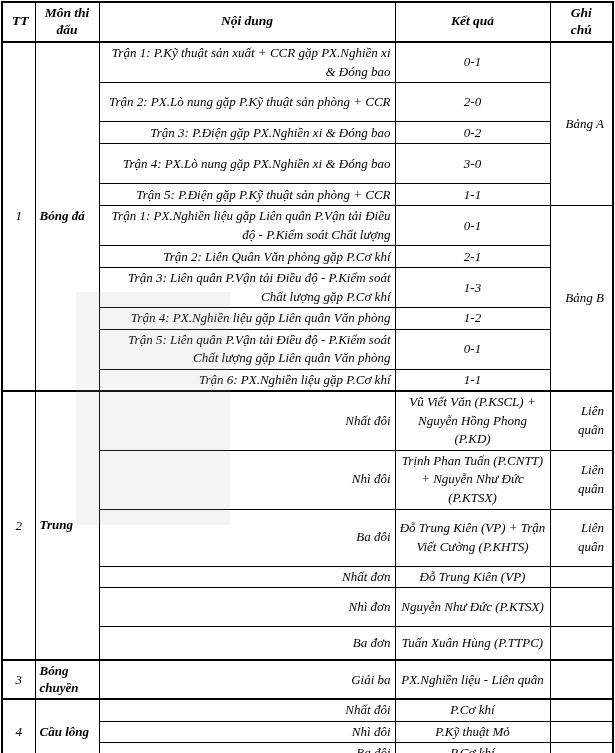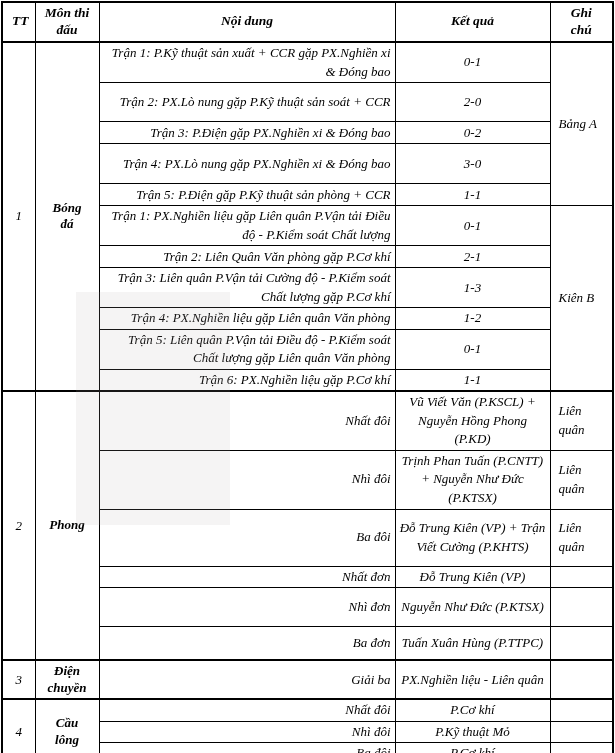--- a/index.html
+++ b/index.html
@@ -32,24 +32,24 @@
   }
   thead th {
     font-size: 13.5px;
     font-weight: bold;
     text-align: center;
     padding: 2px 9px;
     line-height: 1.25;
     border-bottom: 2px solid #000;
   }
   td.c-tt { text-align: center; padding: 1px 2px; }
-  td.c-sport { text-align: center; font-weight: bold; padding: 1px 9px; line-height: 1.3; }
+  td.c-sport { font-weight: bold; padding: 1px 4px; line-height: 1.3; }
   td.c-content { text-align: right; padding: 1px 4px 1px 6px; }
   td.c-result { text-align: center; padding: 1px 4px; }
-  td.c-note { text-align: left; padding: 1px 8px; }
+  td.c-note { text-align: right; padding: 1px 8px; }
   tr.sec > td { border-top: 2px solid #000; }
   .watermark {
     position: absolute;
     left: 76px; top: 291px;
     width: 154px; height: 233px;
     background: rgba(178, 170, 170, 0.13);
     pointer-events: none;
   }
 </style>
 </head>
@@ -75,64 +75,64 @@
     </thead>
     <tbody>
       <tr style="height:41px">
         <td class="c-tt" rowspan="11">1</td>
         <td class="c-sport" rowspan="11">Bóng đá</td>
         <td class="c-content">Trận 1: P.Kỹ thuật sản xuất + CCR gặp PX.Nghiền xi &amp; Đóng bao</td>
         <td class="c-result">0-1</td>
         <td class="c-note" rowspan="5">Bảng A</td>
       </tr>
       <tr style="height:39px">
-        <td class="c-content">Trận 2: PX.Lò nung gặp P.Kỹ thuật sản soát + CCR</td>
+        <td class="c-content">Trận 2: PX.Lò nung gặp P.Kỹ thuật sản phòng + CCR</td>
         <td class="c-result">2-0</td>
       </tr>
       <tr style="height:22px">
         <td class="c-content">Trận 3: P.Điện gặp PX.Nghiền xi &amp; Đóng bao</td>
         <td class="c-result">0-2</td>
       </tr>
       <tr style="height:40px">
         <td class="c-content">Trận 4: PX.Lò nung gặp PX.Nghiền xi &amp; Đóng bao</td>
         <td class="c-result">3-0</td>
       </tr>
       <tr style="height:22px">
         <td class="c-content">Trận 5: P.Điện gặp P.Kỹ thuật sản phòng + CCR</td>
         <td class="c-result">1-1</td>
       </tr>
       <tr style="height:40px">
         <td class="c-content">Trận 1: PX.Nghiền liệu gặp Liên quân P.Vận tải Điều độ - P.Kiểm soát Chất lượng</td>
         <td class="c-result">0-1</td>
-        <td class="c-note" rowspan="6">Kiên B</td>
+        <td class="c-note" rowspan="6">Bảng B</td>
       </tr>
       <tr style="height:22px">
         <td class="c-content">Trận 2: Liên Quân Văn phòng gặp P.Cơ khí</td>
         <td class="c-result">2-1</td>
       </tr>
       <tr style="height:40px">
-        <td class="c-content">Trận 3: Liên quân P.Vận tải Cường độ - P.Kiểm soát Chất lượng gặp P.Cơ khí</td>
+        <td class="c-content">Trận 3: Liên quân P.Vận tải Điều độ - P.Kiểm soát Chất lượng gặp P.Cơ khí</td>
         <td class="c-result">1-3</td>
       </tr>
       <tr style="height:21px">
         <td class="c-content">Trận 4: PX.Nghiền liệu gặp Liên quân Văn phòng</td>
         <td class="c-result">1-2</td>
       </tr>
       <tr style="height:40px">
         <td class="c-content">Trận 5: Liên quân P.Vận tải Điều độ - P.Kiểm soát Chất lượng gặp Liên quân Văn phòng</td>
         <td class="c-result">0-1</td>
       </tr>
       <tr style="height:14px">
         <td class="c-content">Trận 6: PX.Nghiền liệu gặp P.Cơ khí</td>
         <td class="c-result">1-1</td>
       </tr>
 
       <tr class="sec" style="height:58px">
         <td class="c-tt" rowspan="6">2</td>
-        <td class="c-sport" rowspan="6">Phong</td>
+        <td class="c-sport" rowspan="6">Trung</td>
         <td class="c-content">Nhất đôi</td>
         <td class="c-result">Vũ Viết Văn (P.KSCL) + Nguyễn Hồng Phong (P.KD)</td>
         <td class="c-note">Liên quân</td>
       </tr>
       <tr style="height:59px">
         <td class="c-content">Nhì đôi</td>
         <td class="c-result">Trịnh Phan Tuấn (P.CNTT) + Nguyễn Như Đức (P.KTSX)</td>
         <td class="c-note">Liên quân</td>
       </tr>
       <tr style="height:57px">
@@ -151,21 +151,21 @@
         <td class="c-note"></td>
       </tr>
       <tr style="height:34px">
         <td class="c-content">Ba đơn</td>
         <td class="c-result">Tuấn Xuân Hùng (P.TTPC)</td>
         <td class="c-note"></td>
       </tr>
 
       <tr class="sec" style="height:39px">
         <td class="c-tt">3</td>
-        <td class="c-sport">Điện chuyền</td>
+        <td class="c-sport">Bóng chuyền</td>
         <td class="c-content">Giải ba</td>
         <td class="c-result">PX.Nghiền liệu - Liên quân</td>
         <td class="c-note"></td>
       </tr>
 
       <tr class="sec" style="height:21px">
         <td class="c-tt" rowspan="3">4</td>
         <td class="c-sport" rowspan="3">Cầu lông</td>
         <td class="c-content">Nhất đôi</td>
         <td class="c-result">P.Cơ khí</td>

